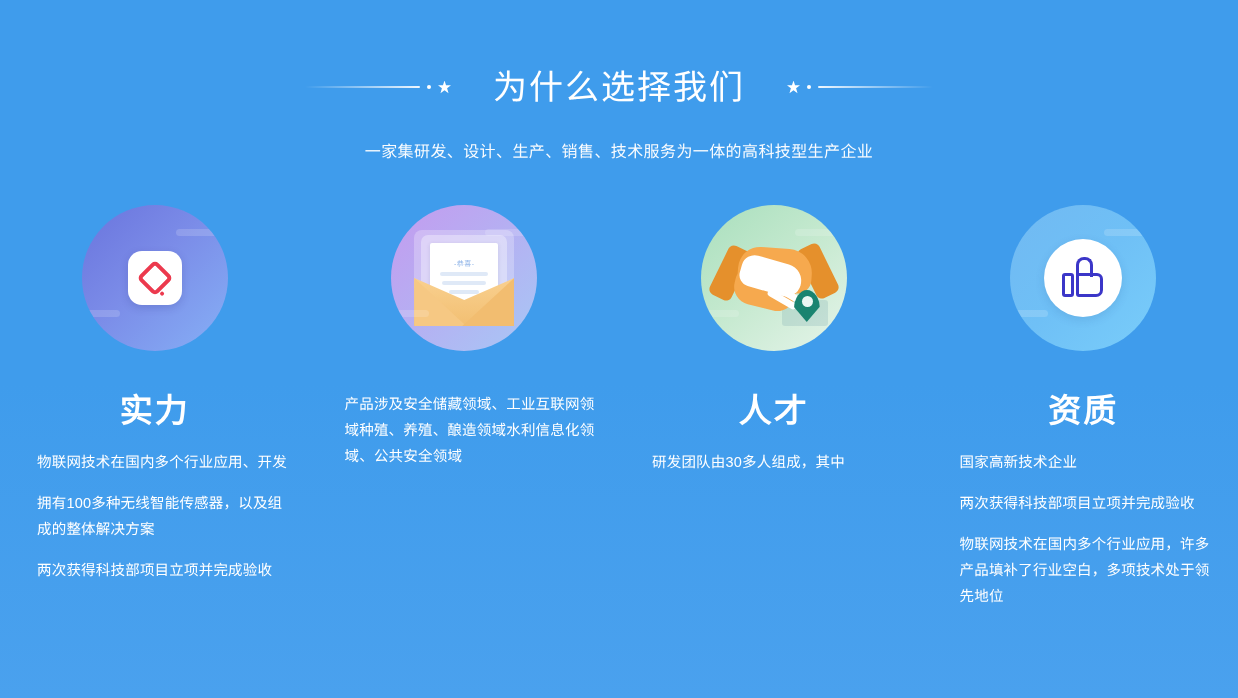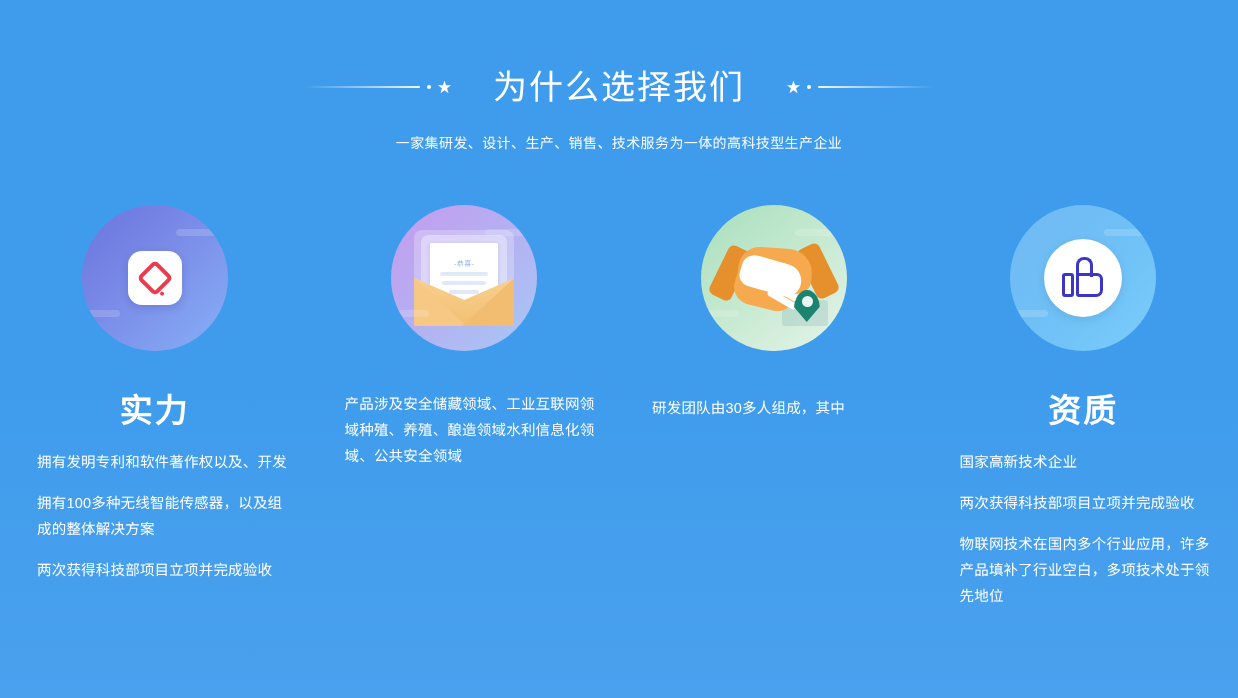--- a/index.html
+++ b/index.html
@@ -54,22 +54,22 @@
   .main-title {
     font-size:34px;
     font-weight:400;
     color:#ffffff;
     letter-spacing:2px;
     margin:0 26px;
     white-space:nowrap;
     line-height:1;
   }
   .subtitle {
-    margin-top:24px;
-    font-size:14px;
+    margin-top:32px;
+    font-size:16px;
     color:#ffffff;
     letter-spacing:.4px;
     opacity:.97;
     line-height:1;
   }
 
   
   .columns {
     position:absolute;
     top:205px; left:0; width:100%;
@@ -324,21 +324,21 @@
     <div class="col col1">
       <div class="circle-wrap">
         <div class="circle c1">
           <div class="tile">
             <div class="diamond"></div>
           </div>
         </div>
       </div>
       <div class="col-title">实力</div>
       <div class="col-body">
-        <p class="para">拥有发明专利和软件著作权以及、开发</p>
+        <p class="para">物联网技术在国内多个行业应用、开发</p>
         <p class="para">拥有100多种无线智能传感器，以及组成的整体解决方案</p>
         <p class="para">两次获得科技部项目立项并完成验收</p>
       </div>
     </div>
 
     <div class="col col2">
       <div class="circle-wrap">
         <div class="circle c2">
           <div class="env">
             <div class="env-back"></div>
@@ -371,20 +371,21 @@
             <div class="hand-orange2"></div>
             <div class="hand-white"></div>
             <div class="finger f1"></div>
             <div class="finger f2"></div>
             <div class="finger f3"></div>
             <div class="pin"></div>
             <div class="pin-dot"></div>
           </div>
         </div>
       </div>
+      <div class="col-title">人才</div>
       <div class="col-body">
         <p class="para">研发团队由30多人组成，其中</p>
       </div>
     </div>
 
     <div class="col col4">
       <div class="circle-wrap">
         <div class="circle c4">
           <div class="thumb-circle">
             <div class="thumb">

